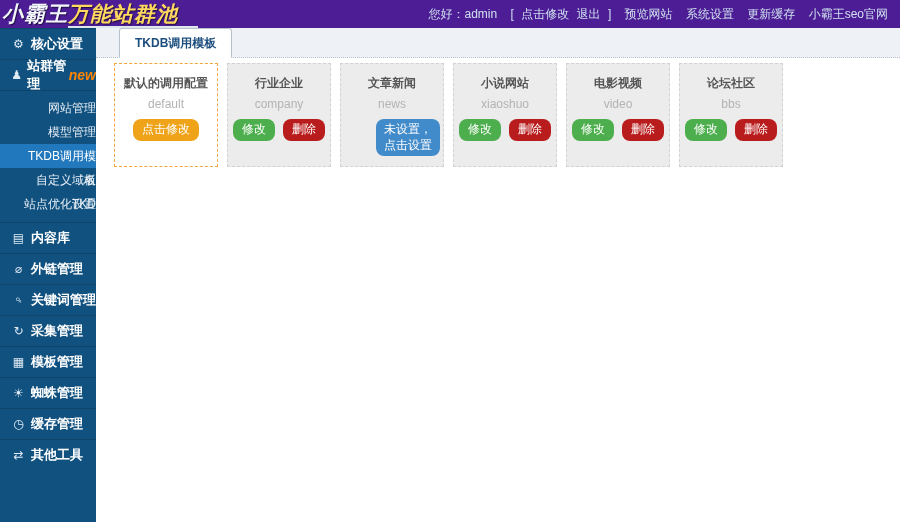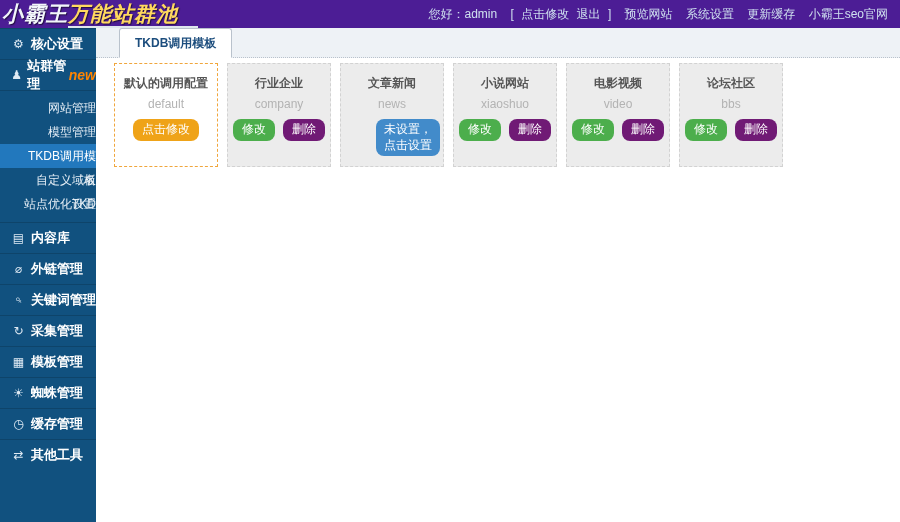--- a/index.html
+++ b/index.html
@@ -55,21 +55,21 @@
   .card { width:104px; border:1px dashed #d2d2d2; background:#ececec;
     text-align:center; padding:11px 3px 10px; }
   .card.card-default { background:#fff; border-color:#f0a63c; }
   .card-title { font-size:12px; font-weight:bold; color:#555; }
   .card-code { font-size:12px; color:#b3b3b3; margin:5px 0 8px; }
   .btn { display:inline-block; border:none; color:#fff; font-size:12px;
     padding:3px 9px; border-radius:8px; cursor:pointer; font-family:inherit; line-height:1.3; }
   .btn + .btn { margin-left:8px; }
   .btn-orange { background:#efa318; }
   .btn-green  { background:#4cae4c; }
-  .btn-red    { background:#701a75; }
+  .btn-red    { background:#b91c1c; }
   .btn-blue   { background:#428bca; padding:3px 6px;margin-left:32px; }
 </style>
 </head>
 <body>
 
 <div class="topbar">
   <div class="logo"><span class="logo-p1">小霸王</span><span class="logo-p2">万能站群池</span></div>
   <div class="top-links">
     <span>您好：admin</span><span class="tl-sep"></span>
     <span>[</span><span class="tl-gap"></span>

